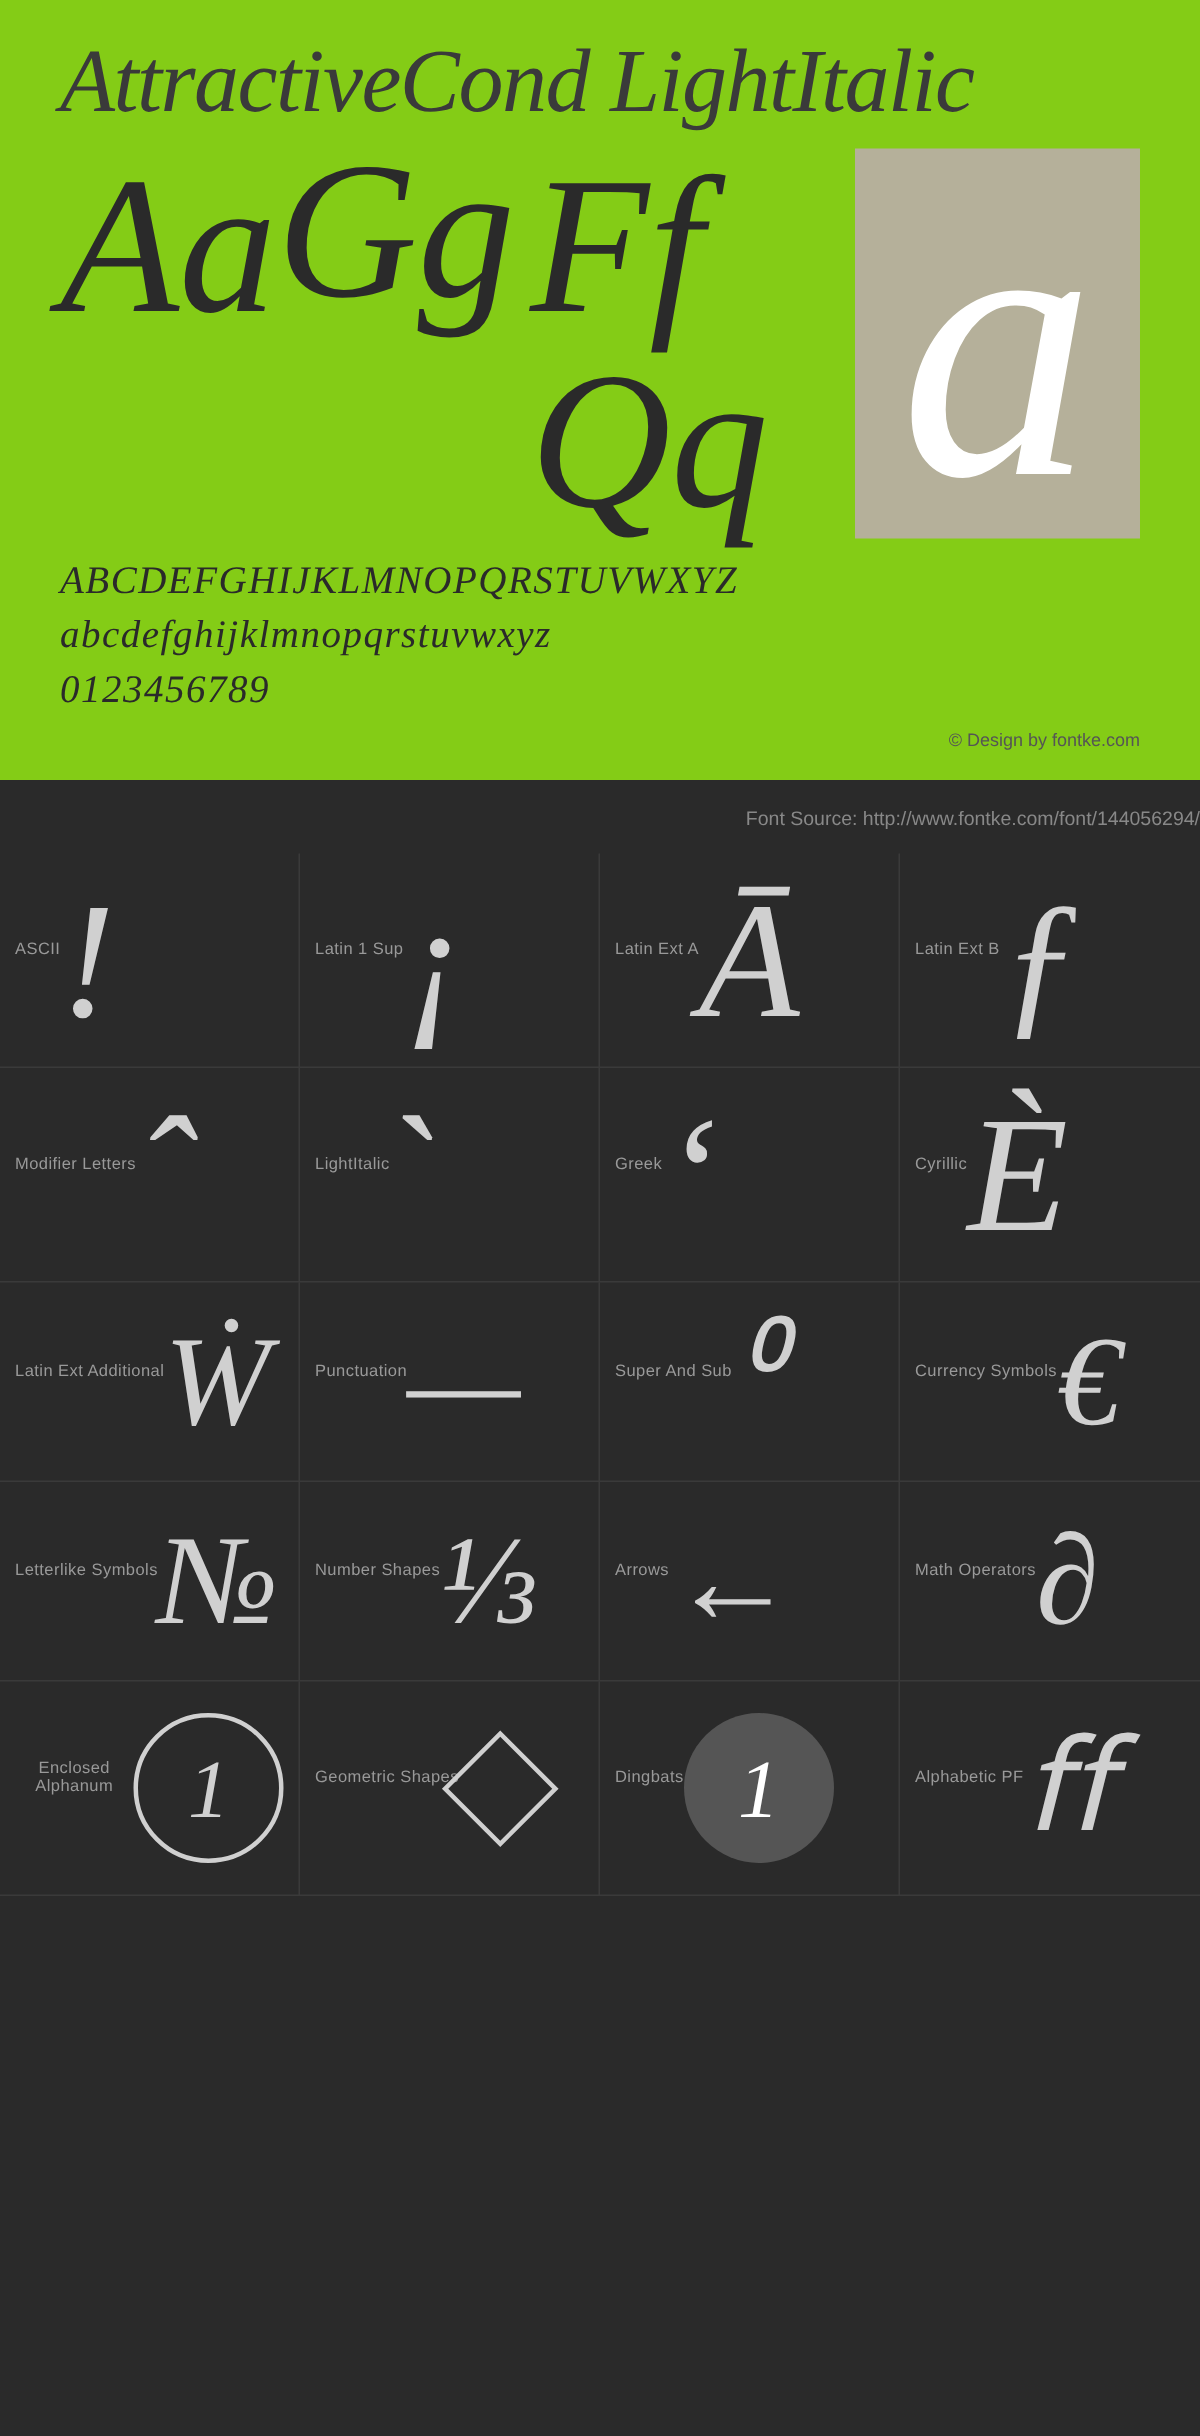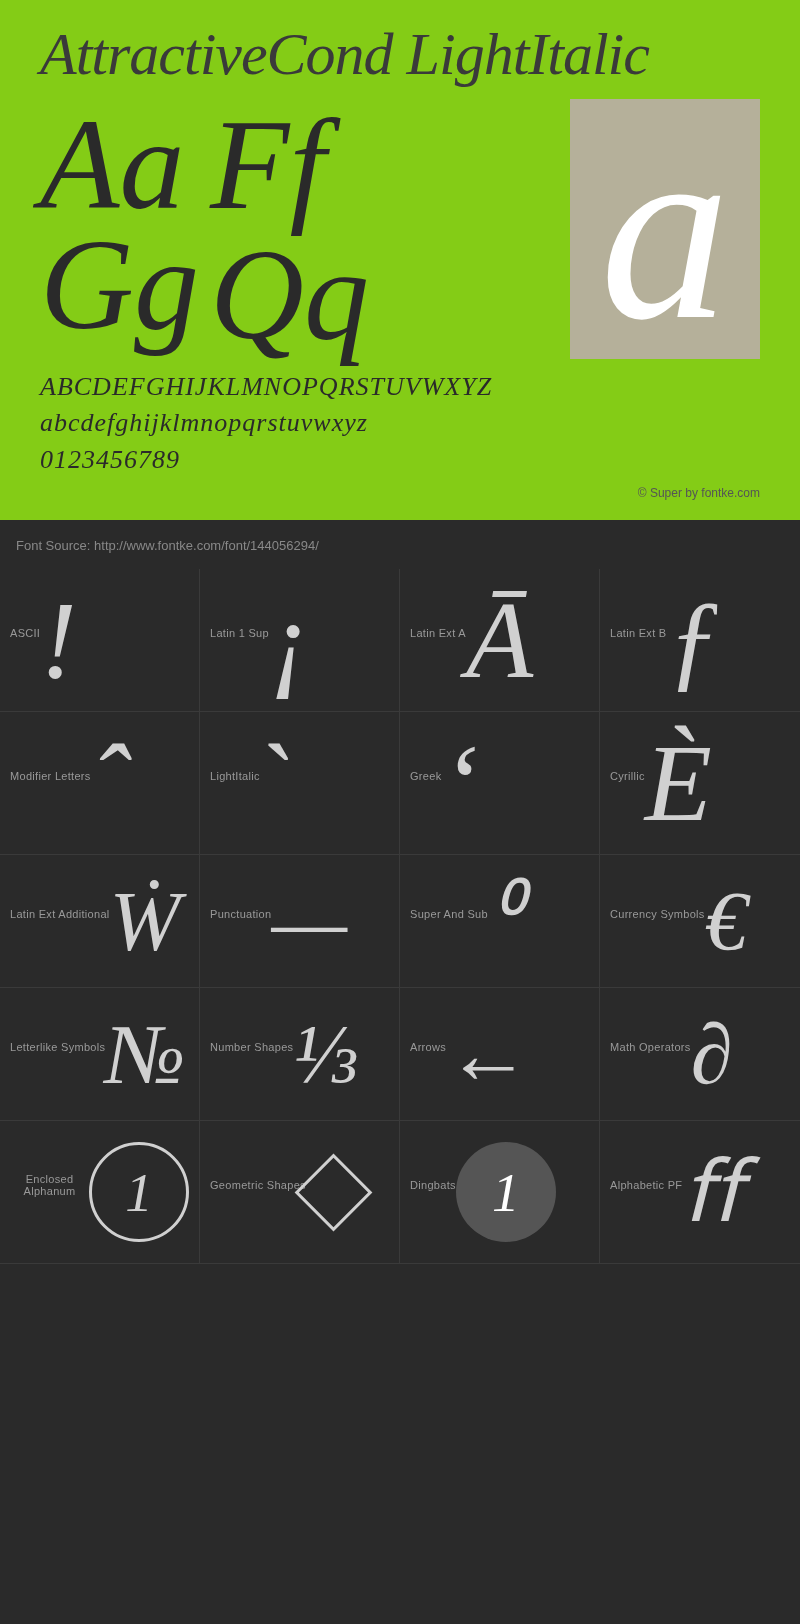--- a/index.html
+++ b/index.html
@@ -97,21 +97,21 @@
       margin-top: 8px;
     }
 
     
     .dark-section {
       background: #2a2a2a;
       padding: 10px 0;
     }
 
     .font-source {
-      text-align: left;
+      text-align: right;
       color: #888;
       font-size: 13px;
       padding: 8px 0 16px 16px;
       border-bottom: none;
     }
 
     .glyph-grid {
       display: grid;
       grid-template-columns: repeat(4, 1fr);
     }
@@ -154,40 +154,40 @@
     .glyph-char.size-xl { font-size: 110px; }
     .glyph-char.size-lg { font-size: 85px; }
   </style>
 </head>
 <body>
 
 <div class="showcase">
   <div class="font-title">AttractiveCond LightItalic</div>
 
   <div class="main-display" style="display:flex; align-items:stretch; margin-bottom:5px;">
-    <div style="display:flex; flex-direction:column; min-width:160px;">
+    <div style="display:flex; flex-direction:row; min-width:160px;">
       <div class="char-large char-row1">Aa</div>
       <div class="char-large char-row2">Gg</div>
     </div>
     <div style="display:flex; flex-direction:column; min-width:160px; margin-left:10px;">
       <div class="char-ff">Ff</div>
       <div class="char-qq">Qq</div>
     </div>
     <div class="large-a-container">
       <div class="large-a">a</div>
     </div>
   </div>
 
   <div class="alphabet-section">
     <div class="alphabet-line">ABCDEFGHIJKLMNOPQRSTUVWXYZ</div>
     <div class="alphabet-line">abcdefghijklmnopqrstuvwxyz</div>
     <div class="alphabet-line">0123456789</div>
   </div>
 
-  <div class="copyright">© Super by fontke.com</div>
+  <div class="copyright">© Design by fontke.com</div>
 </div>
 
 <div class="dark-section">
   <div class="font-source">Font Source: http://www.fontke.com/font/144056294/</div>
 
   <div class="glyph-grid">
   <div class="glyph-cell">
         <div class="glyph-label">ASCII</div>
         <div class="glyph-char size-xl">!</div>
       </div>

